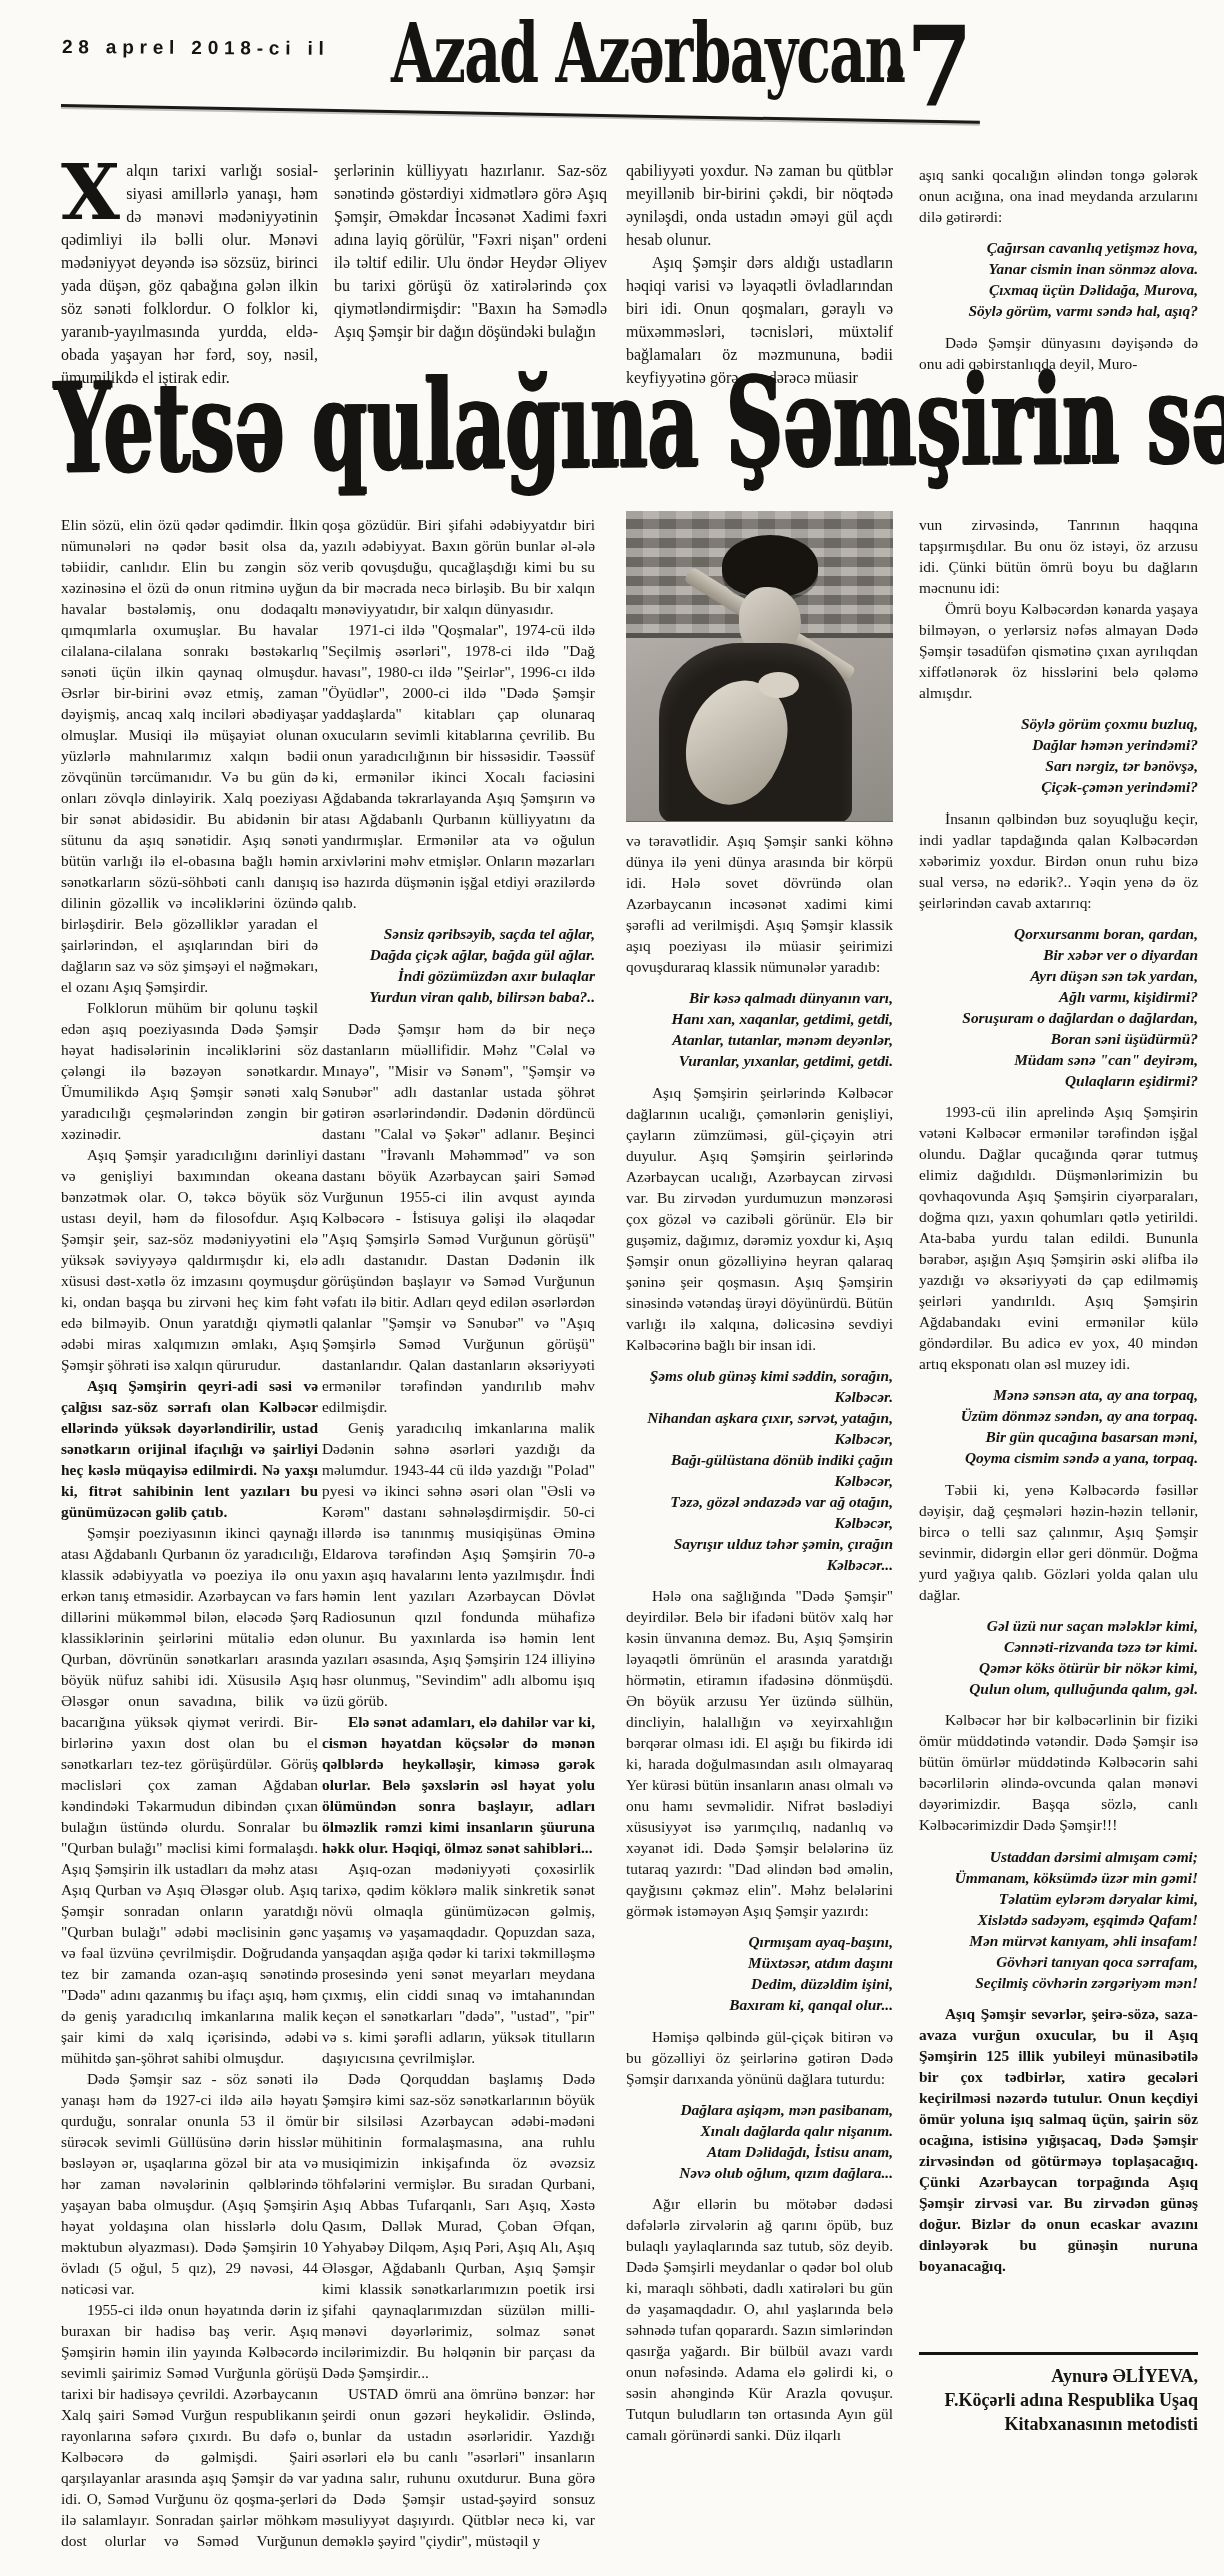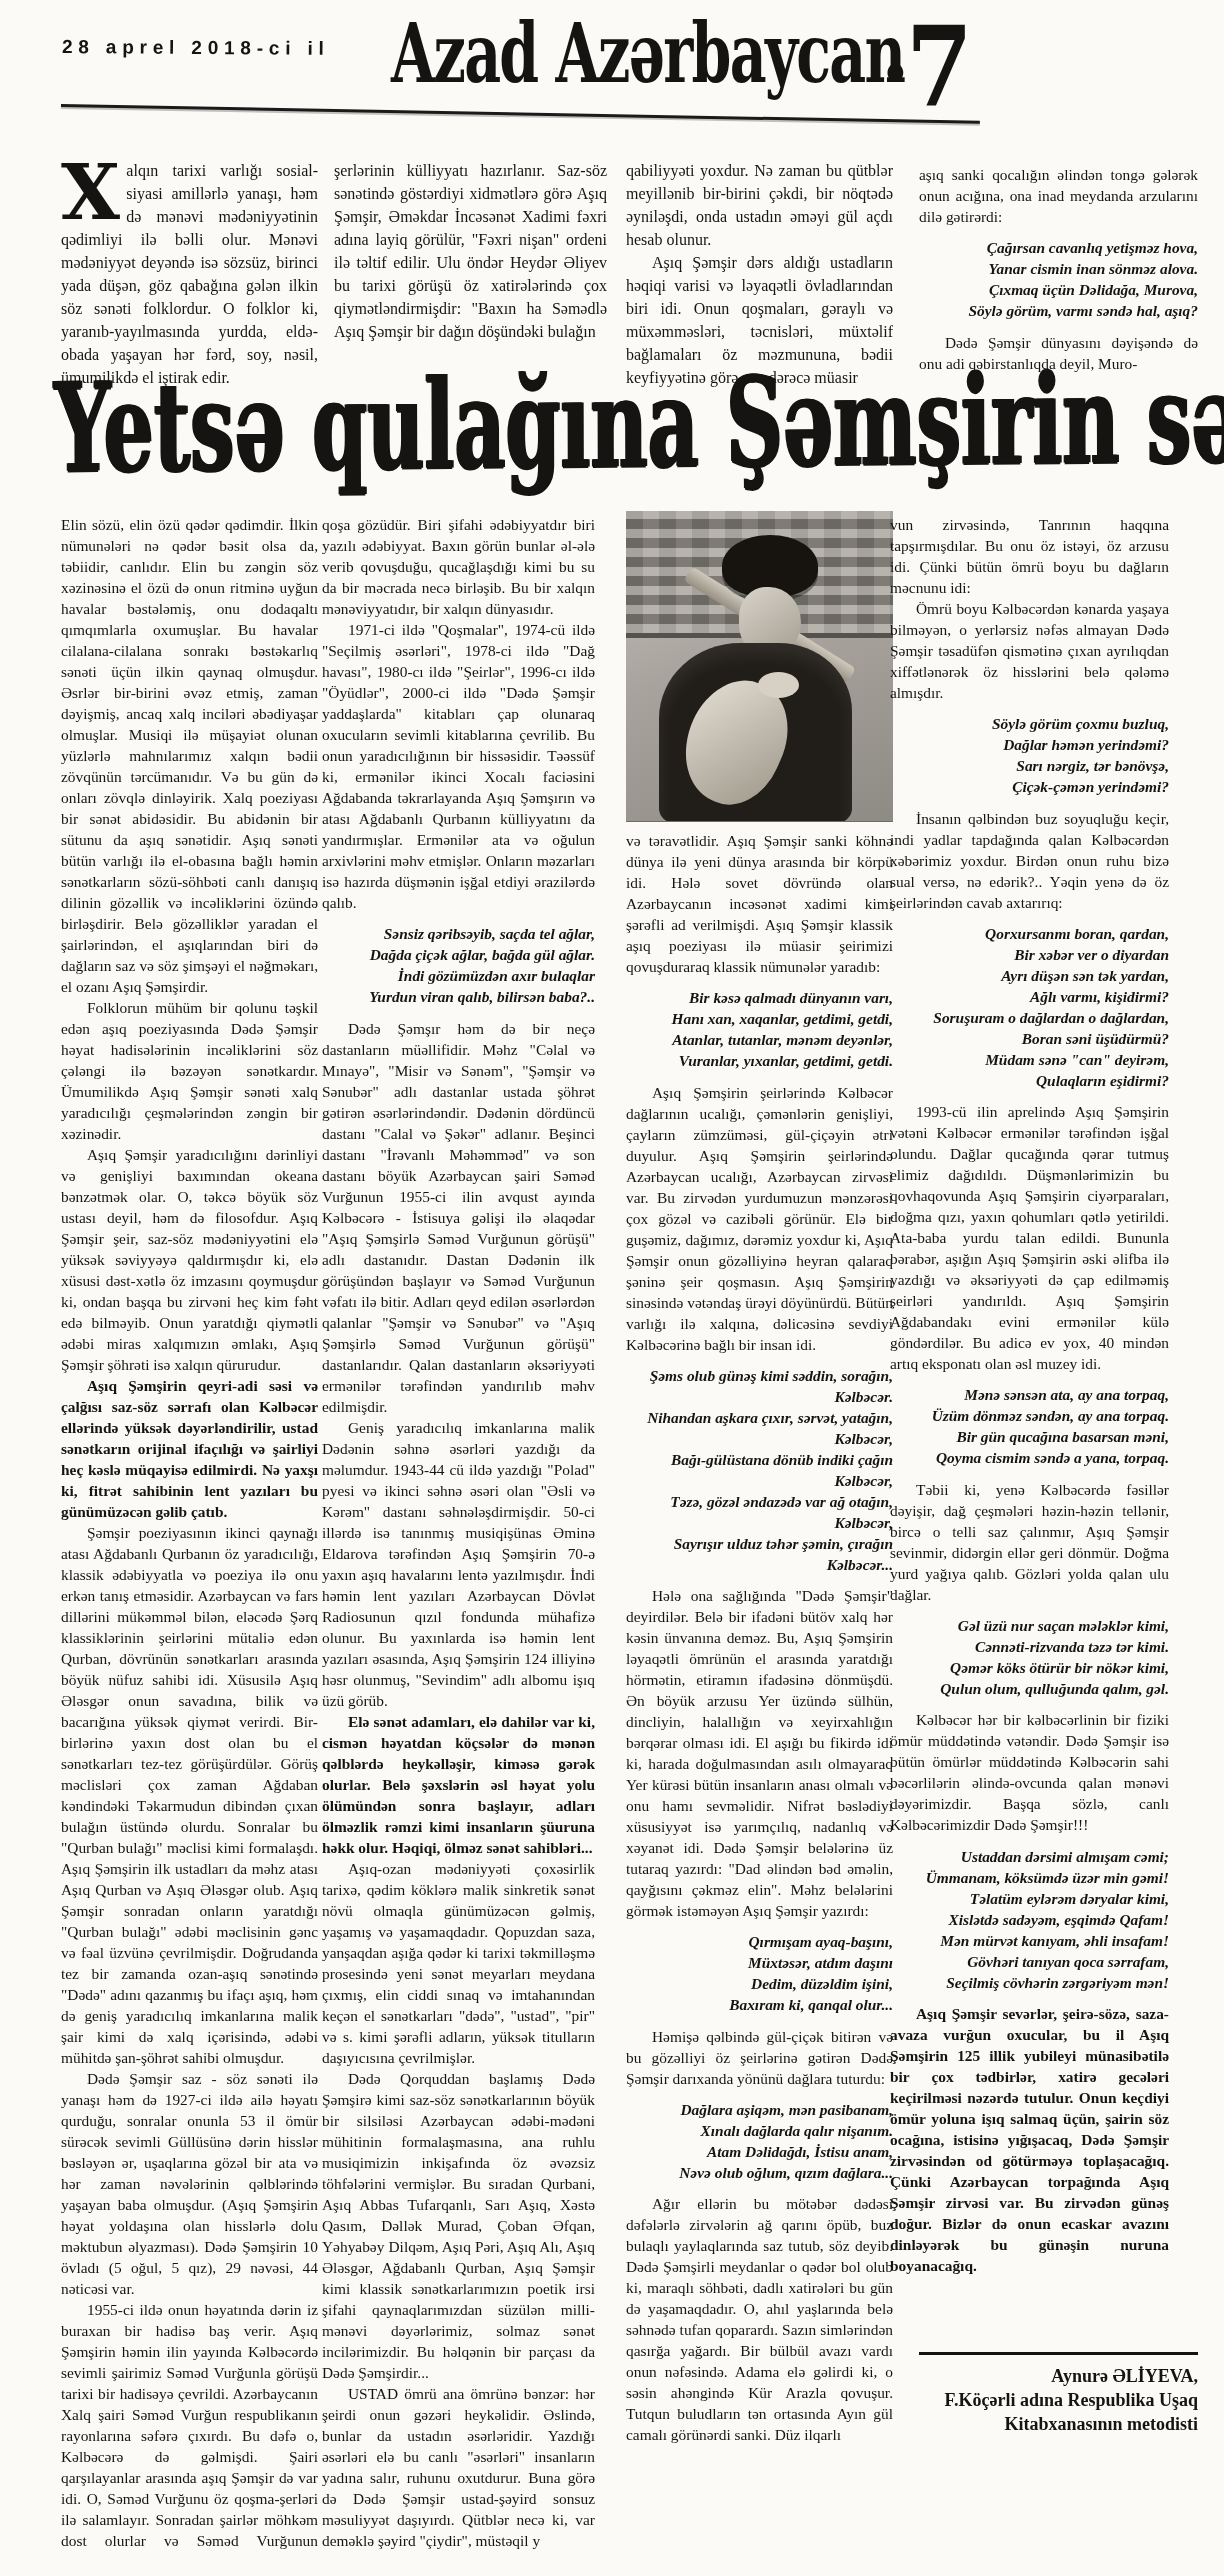--- a/index.html
+++ b/index.html
@@ -190,21 +190,21 @@
 
   <div class="col" style="left:919px; top:164px; width:279px; height:347px;">
     <p class="para noindent">aşıq sanki qocalığın əlindən tongə gələrək onun acığına, ona inad meydanda arzularını dilə gətirərdi:</p>
     <p class="poem">Çağırsan cavanlıq yetişməz hova,
 Yanar cismin inan sönməz alova.
 Çıxmaq üçün Dəlidağa, Murova,
 Söylə görüm, varmı səndə hal, aşıq?</p>
     <p class="para">Dədə Şəmşir dünyasını dəyişəndə də onu adi qəbirstanlıqda deyil, Muro-</p>
   </div>
 
-  <div class="col" style="left:890px; top:514px; width:279px; height:1831px;">
+  <div class="col" style="left:919px; top:514px; width:279px; height:1831px;">
     <p class="para noindent">vun zirvəsində, Tanrının haqqına tapşırmışdılar. Bu onu öz istəyi, öz arzusu idi. Çünki bütün ömrü boyu bu dağların məcnunu idi:</p>
     <p class="para">Ömrü boyu Kəlbəcərdən kənarda yaşaya bilməyən, o yerlərsiz nəfəs almayan Dədə Şəmşir təsadüfən qismətinə çıxan ayrılıqdan xiffətlənərək öz hisslərini belə qələmə almışdır.</p>
     <p class="poem">Söylə görüm çoxmu buzluq,
 Dağlar həmən yerindəmi?
 Sarı nərgiz, tər bənövşə,
 Çiçək-çəmən yerindəmi?</p>
     <p class="para">İnsanın qəlbindən buz soyuqluğu keçir, indi yadlar tapdağında qalan Kəlbəcərdən xəbərimiz yoxdur. Birdən onun ruhu bizə sual versə, nə edərik?.. Yəqin yenə də öz şeirlərindən cavab axtarırıq:</p>
     <p class="poem">Qorxursanmı boran, qardan,
 Bir xəbər ver o diyardan
 Ayrı düşən sən tək yardan,

